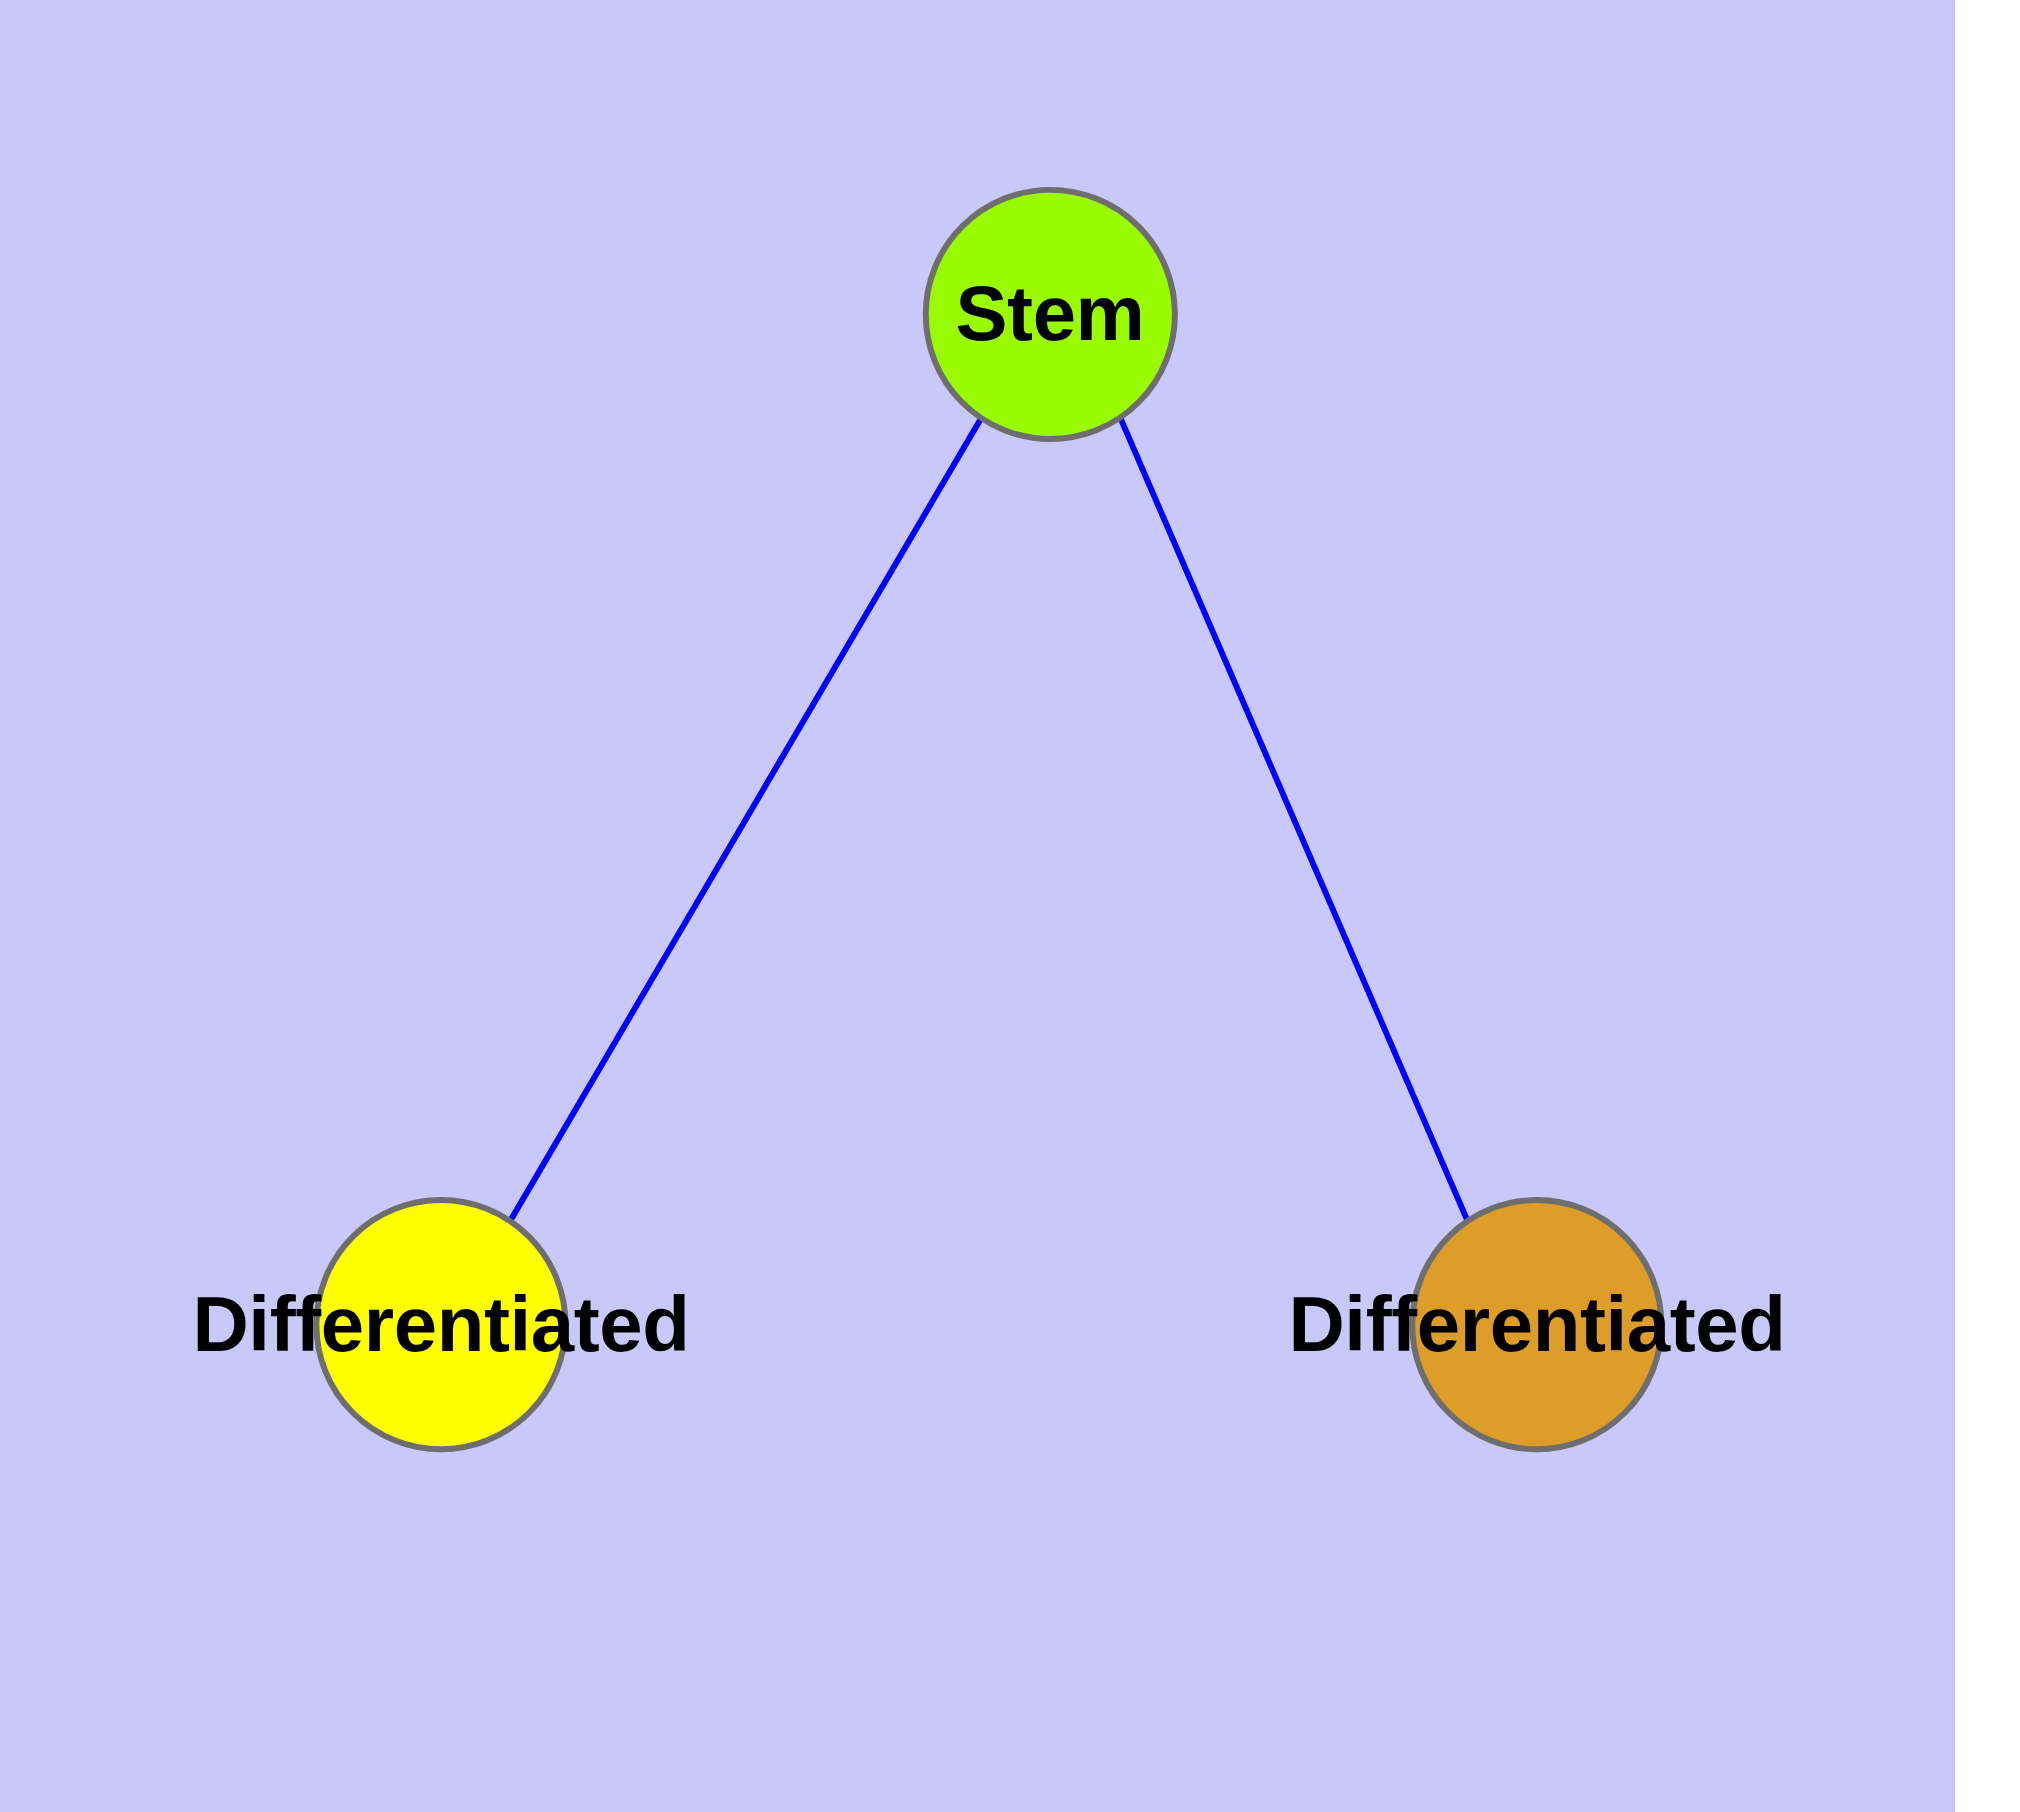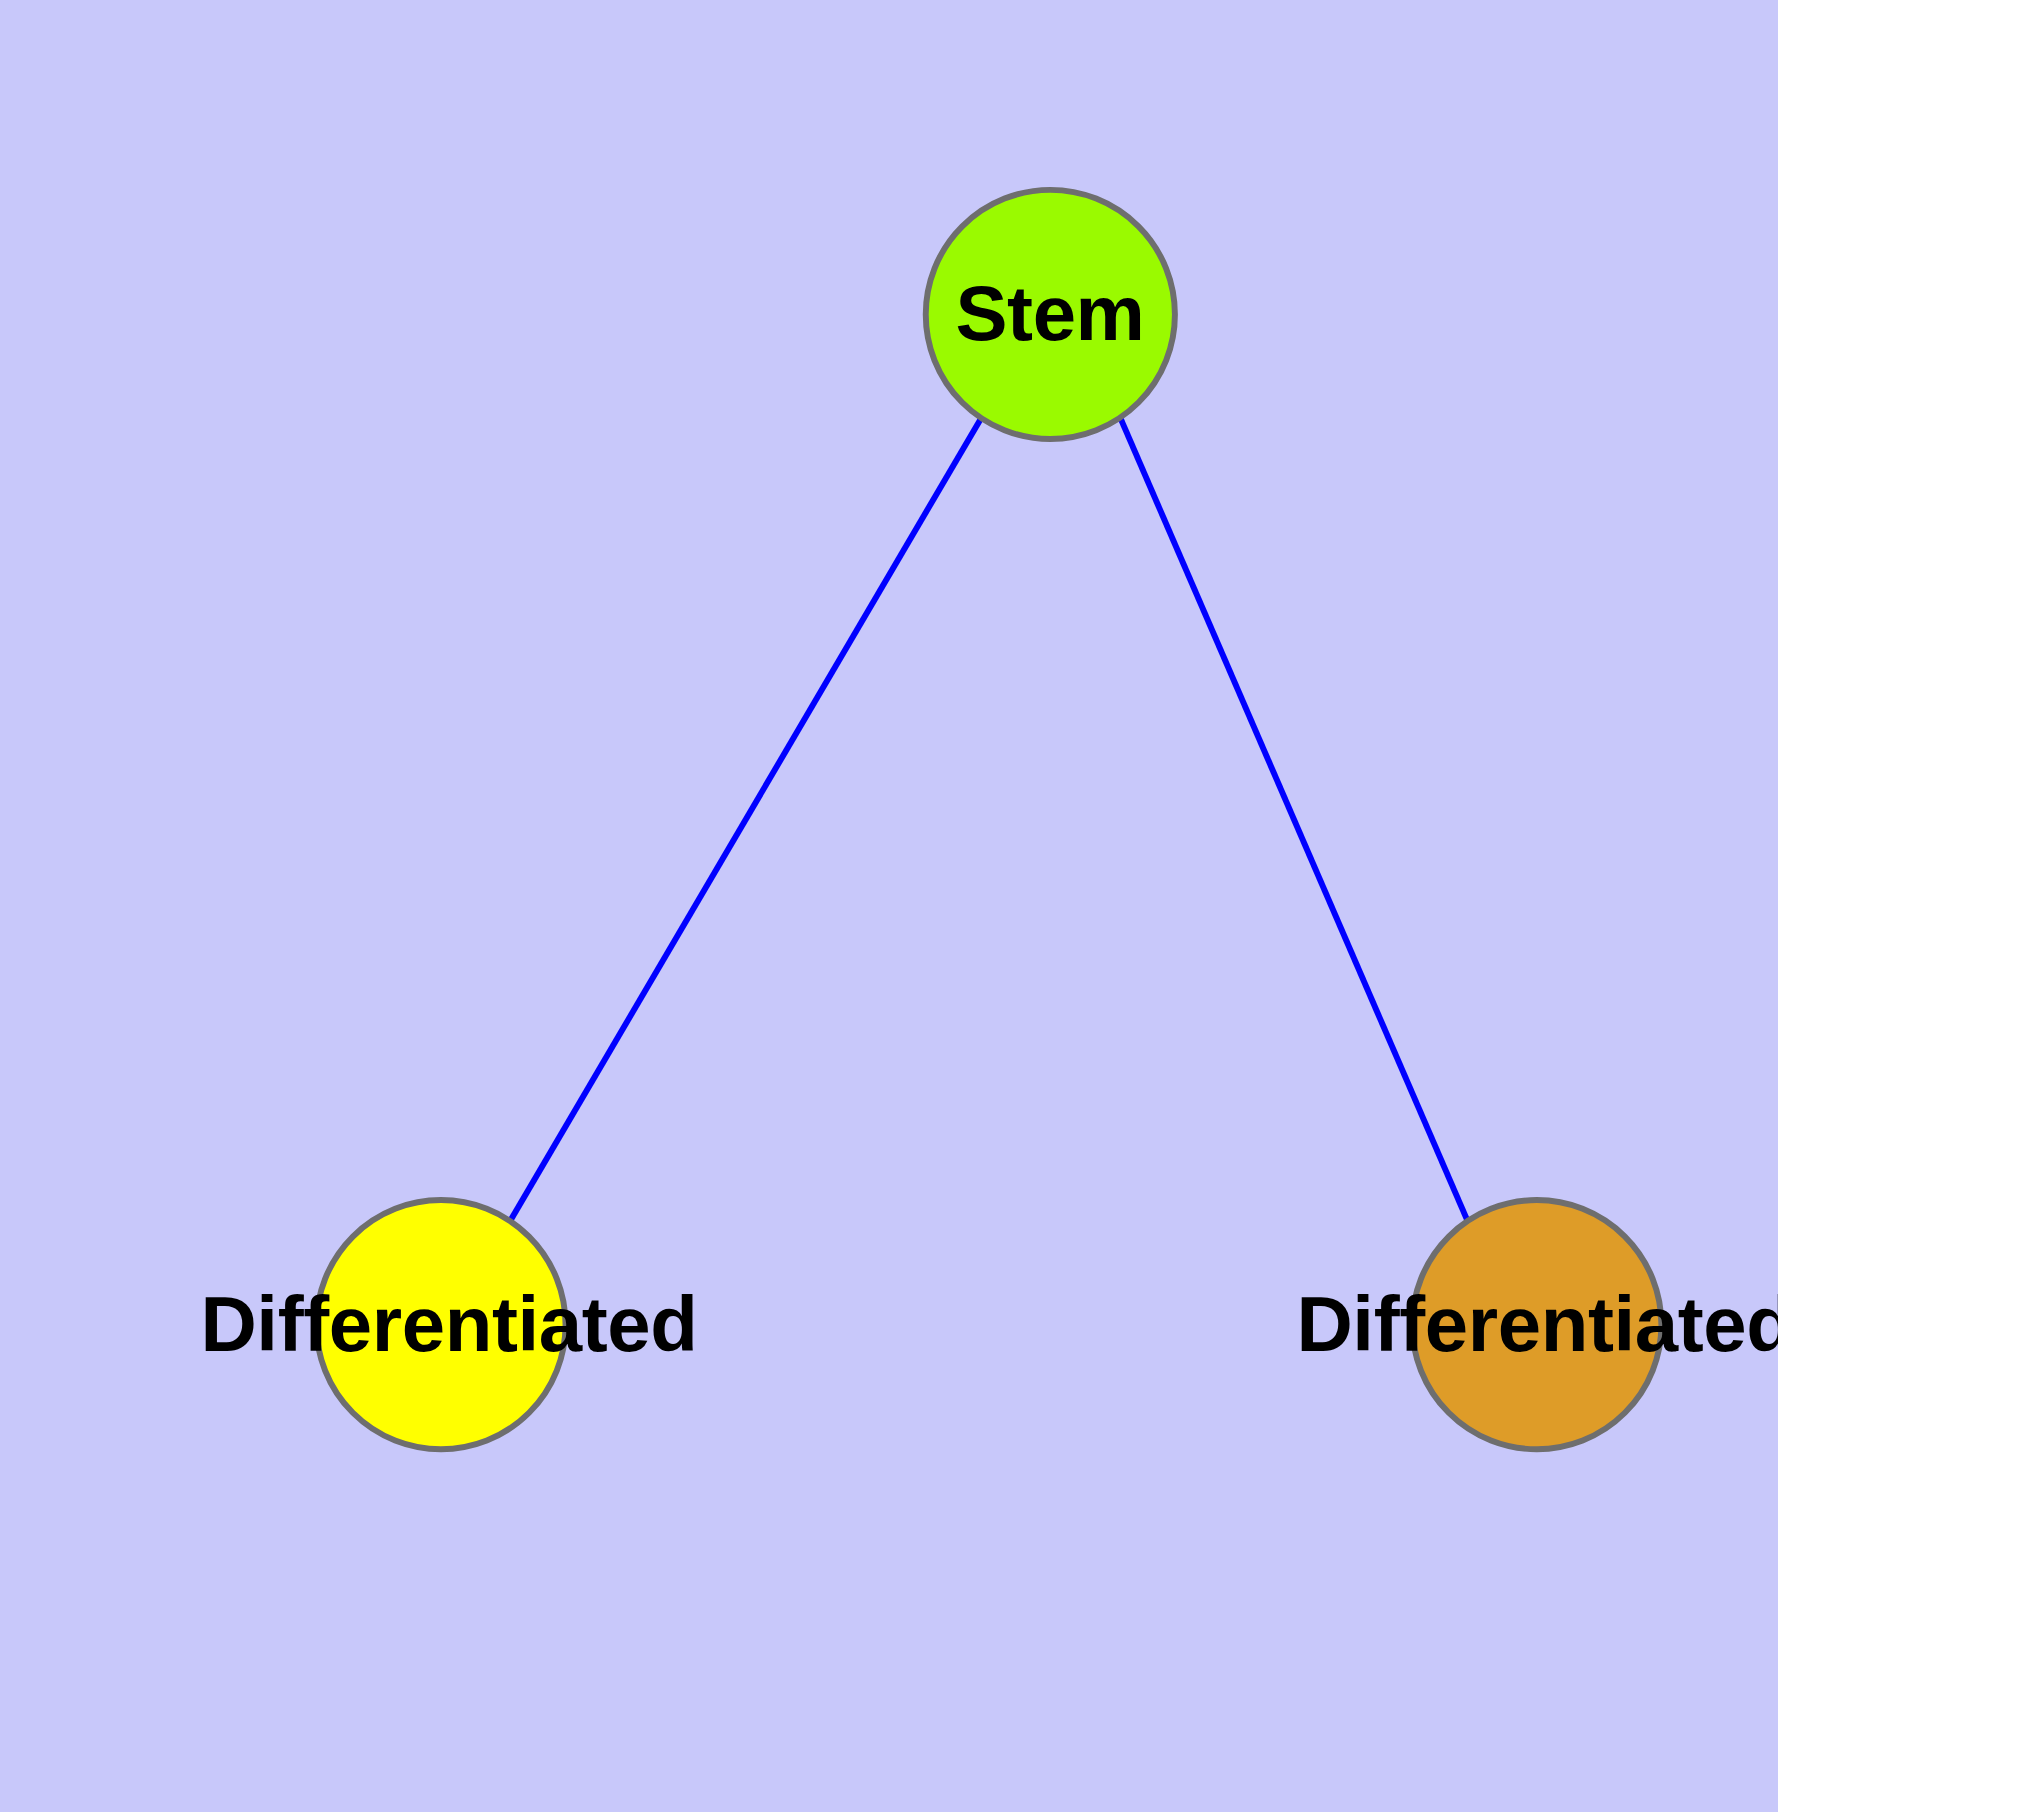--- a/index.html
+++ b/index.html
@@ -36,27 +36,26 @@
     line-height: 1.02;
     letter-spacing: -0.4px;
     transform: translate(-50%, -50%);
     pointer-events: none;
   }
   .node-label.single {
     font-size: 78px;
   }
   .node-label.multi {
     font-size: 78px;
-    margin-left: 8px;
   }
 </style>
 </head>
 <body>
 
-<div id="canvas" style="width: 1778px; height: 1812px;">
+<div id="canvas" style="width: 1955px; height: 1812px;">
   <div id="graph-bg" style="background: rgb(200, 200, 250);"></div>
 
   <svg id="graph-svg" viewBox="0 0 2384 2138" xmlns="http://www.w3.org/2000/svg" style="width: 2021px; height: 1812px;">
     <g id="edges-layer">
         <line x1="1157" y1="494" x2="602" y2="1440" stroke="#0000FF" stroke-width="7" stroke-linecap="butt"></line>
         <line x1="1322" y1="494" x2="1731" y2="1440" stroke="#0000FF" stroke-width="7" stroke-linecap="butt"></line>
       </g>
     <g id="nodes-layer">
         <circle cx="1239" cy="371" r="147" fill="#9AFA00" stroke="#6E6E6E" stroke-width="7"></circle>
         <circle cx="520" cy="1563" r="147" fill="#FFFF00" stroke="#6E6E6E" stroke-width="7"></circle>

